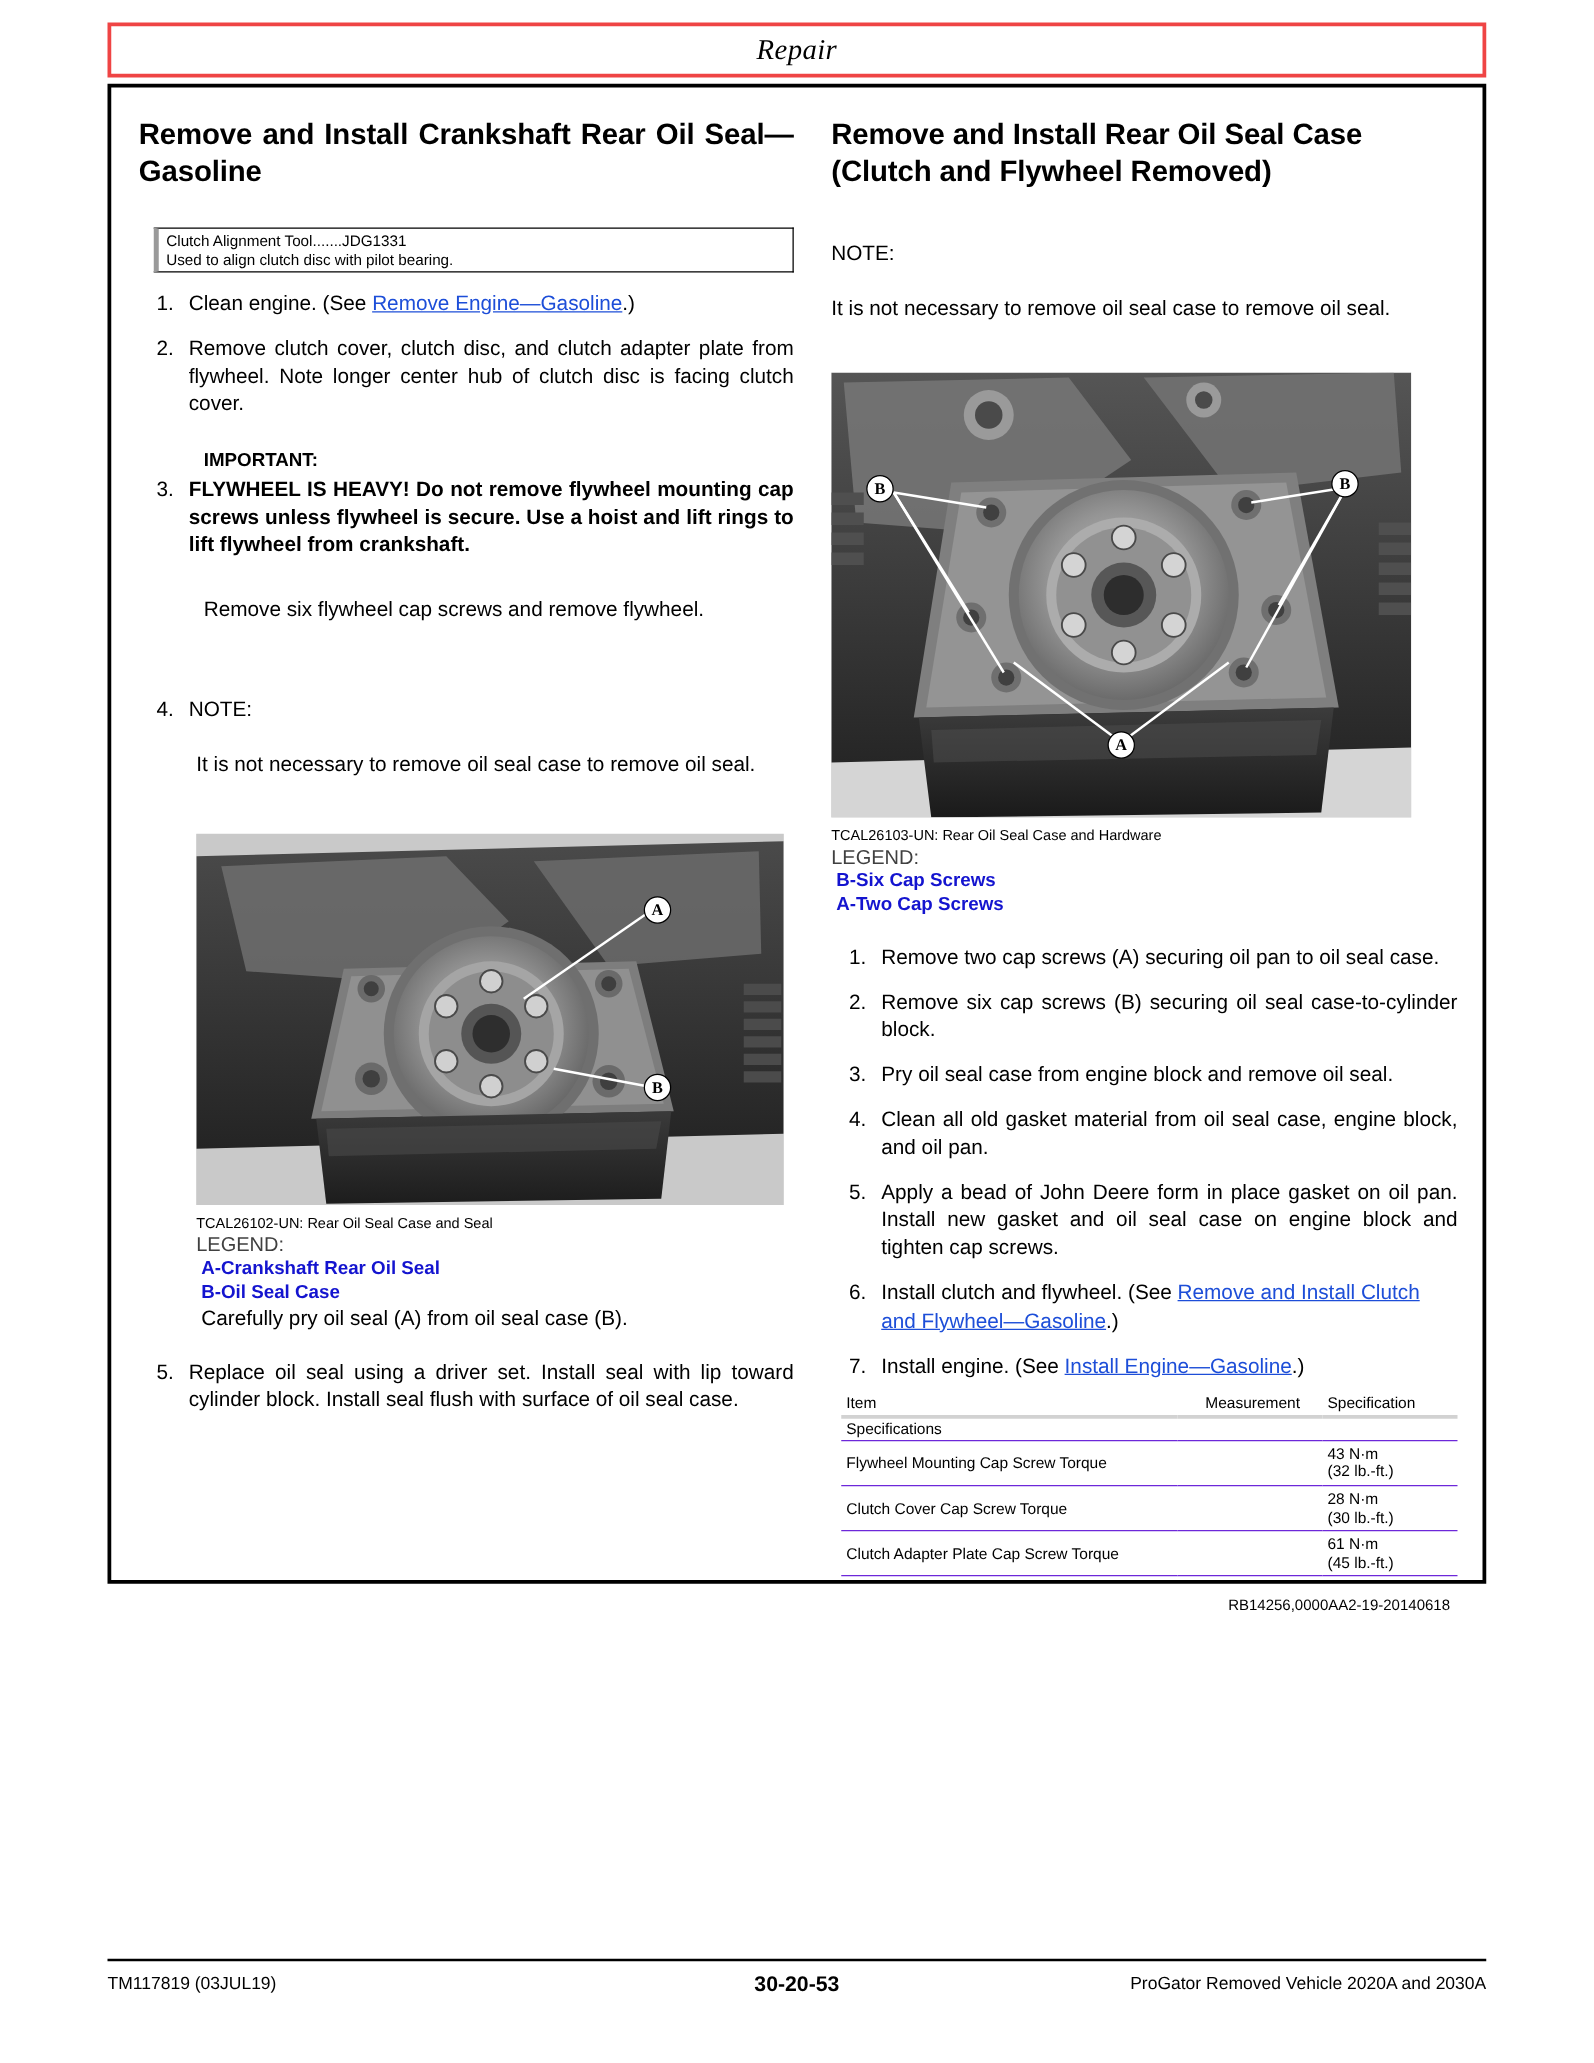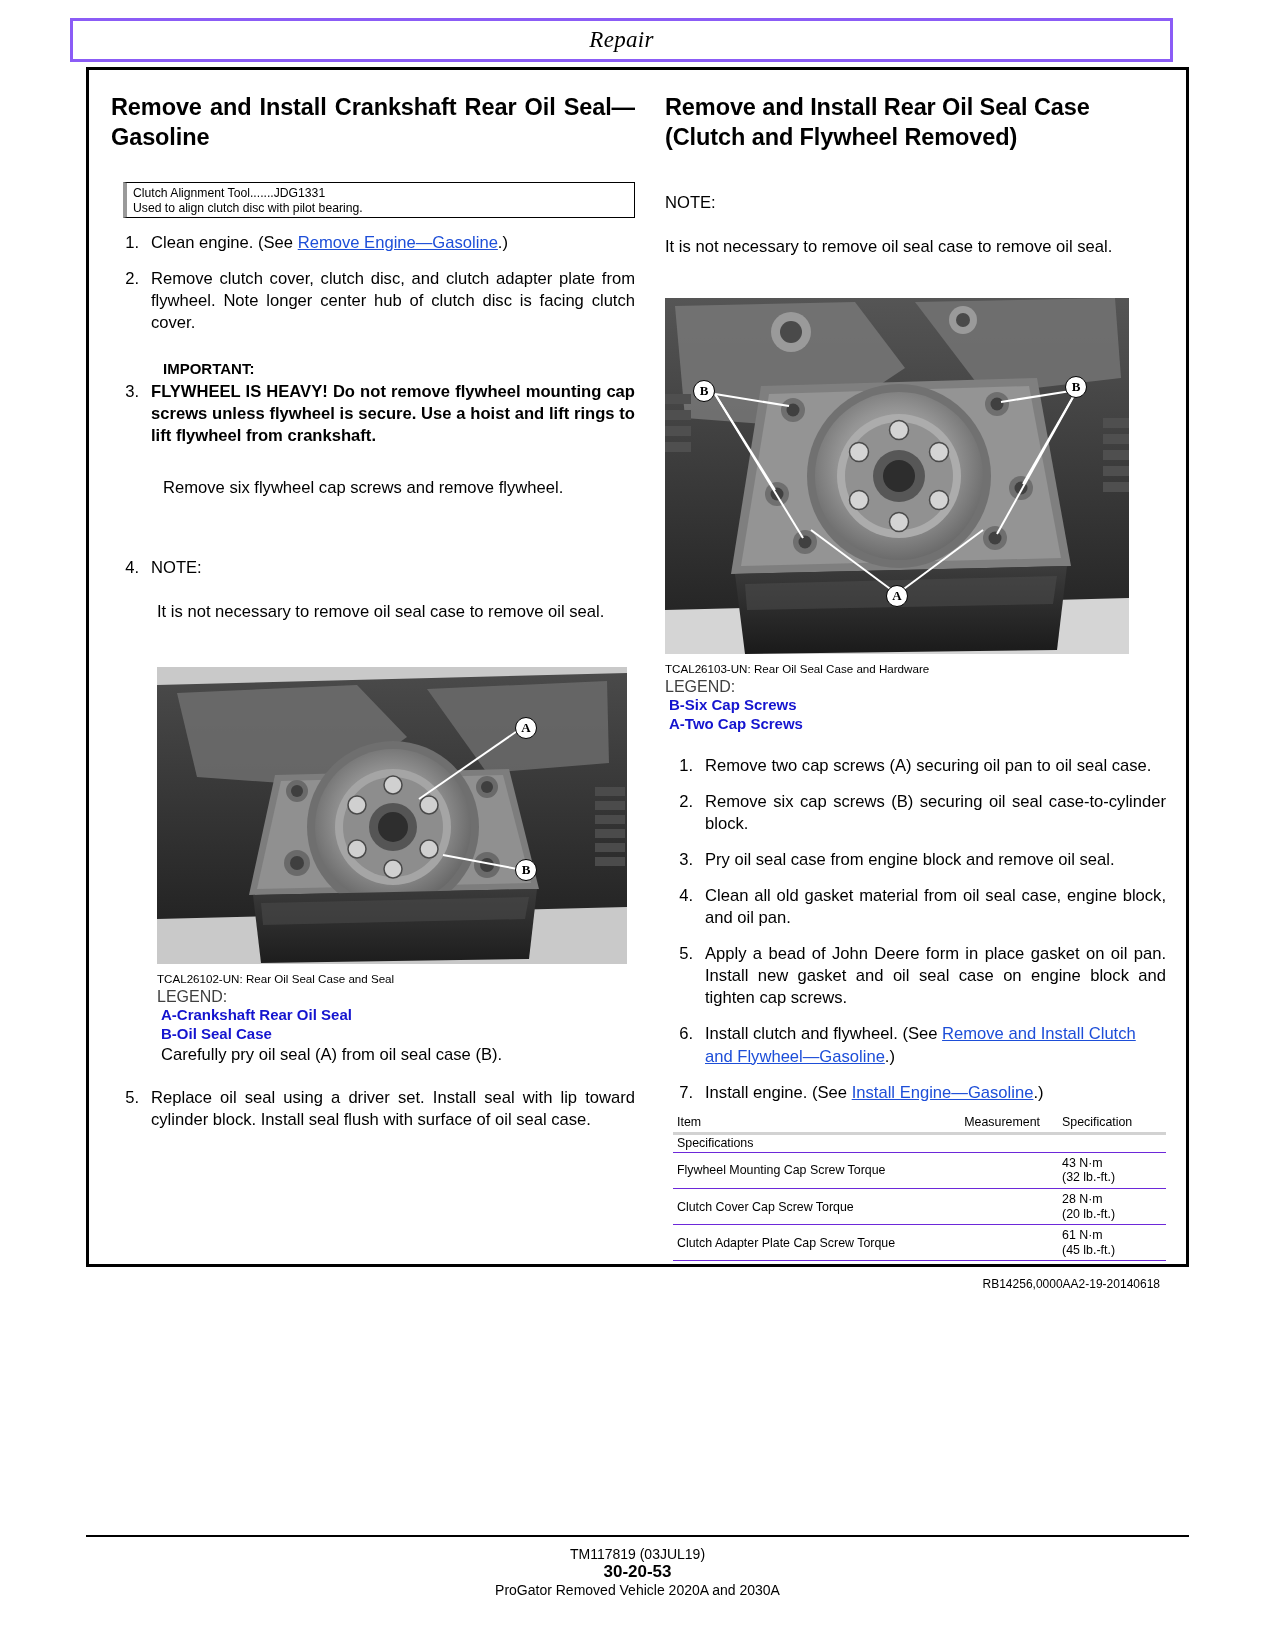--- a/index.html
+++ b/index.html
@@ -9,22 +9,22 @@
     background: #ffffff;
     font-family: "Liberation Sans", sans-serif;
     color: #000;
     position: relative;
     overflow: hidden;
   }
 
   
   .header-box {
     position: absolute;
-    left: 70px; top: 18px; width: 1103px; height: 44px;
-    border: 3px solid #8b5cf6;
+    left: 86px; top: 18px; width: 1103px; height: 44px;
+    border: 3px solid #ef4444;
     display: flex; align-items: center; justify-content: center;
   }
   .header-title {
     font-family: "Liberation Serif", serif;
     font-style: italic;
     font-size: 23px;
     letter-spacing: .3px;
   }
 
   
@@ -140,23 +140,22 @@
     margin-top: 16px;
     padding-right: 6px;
   }
 
   
   .footer {
     position: absolute;
     left: 86px; right: 86px; bottom: 52px;
     border-top: 2px solid #000;
     padding-top: 9px;
-    display: flex; align-items: center;
+    display: flex; align-items: flex-start;
     font-size: 14px;
-    flex-direction: column;
   }
   .footer .f-left { flex: 1 1 0; text-align: left; }
   .footer .f-mid { flex: 0 0 auto; font-weight: bold; font-size: 17px; }
   .footer .f-right { flex: 1 1 0; text-align: right; }
 </style>
 </head>
 <body>
 
 <div class="header-box">
   <div class="header-title">Repair</div>
@@ -447,21 +446,21 @@
             <td class="val">
               <div>43 N·m</div>
               <div>(32 lb.-ft.)</div>
             </td>
           </tr>
           <tr>
             <td>Clutch Cover Cap Screw Torque</td>
             <td class="meas"></td>
             <td class="val">
               <div>28 N·m</div>
-              <div>(20 lb.-ft.)</div>
+              <div>(30 lb.-ft.)</div>
             </td>
           </tr>
           <tr>
             <td>Clutch Adapter Plate Cap Screw Torque</td>
             <td class="meas"></td>
             <td class="val">
               <div>61 N·m</div>
               <div>(45 lb.-ft.)</div>
             </td>
           </tr>

